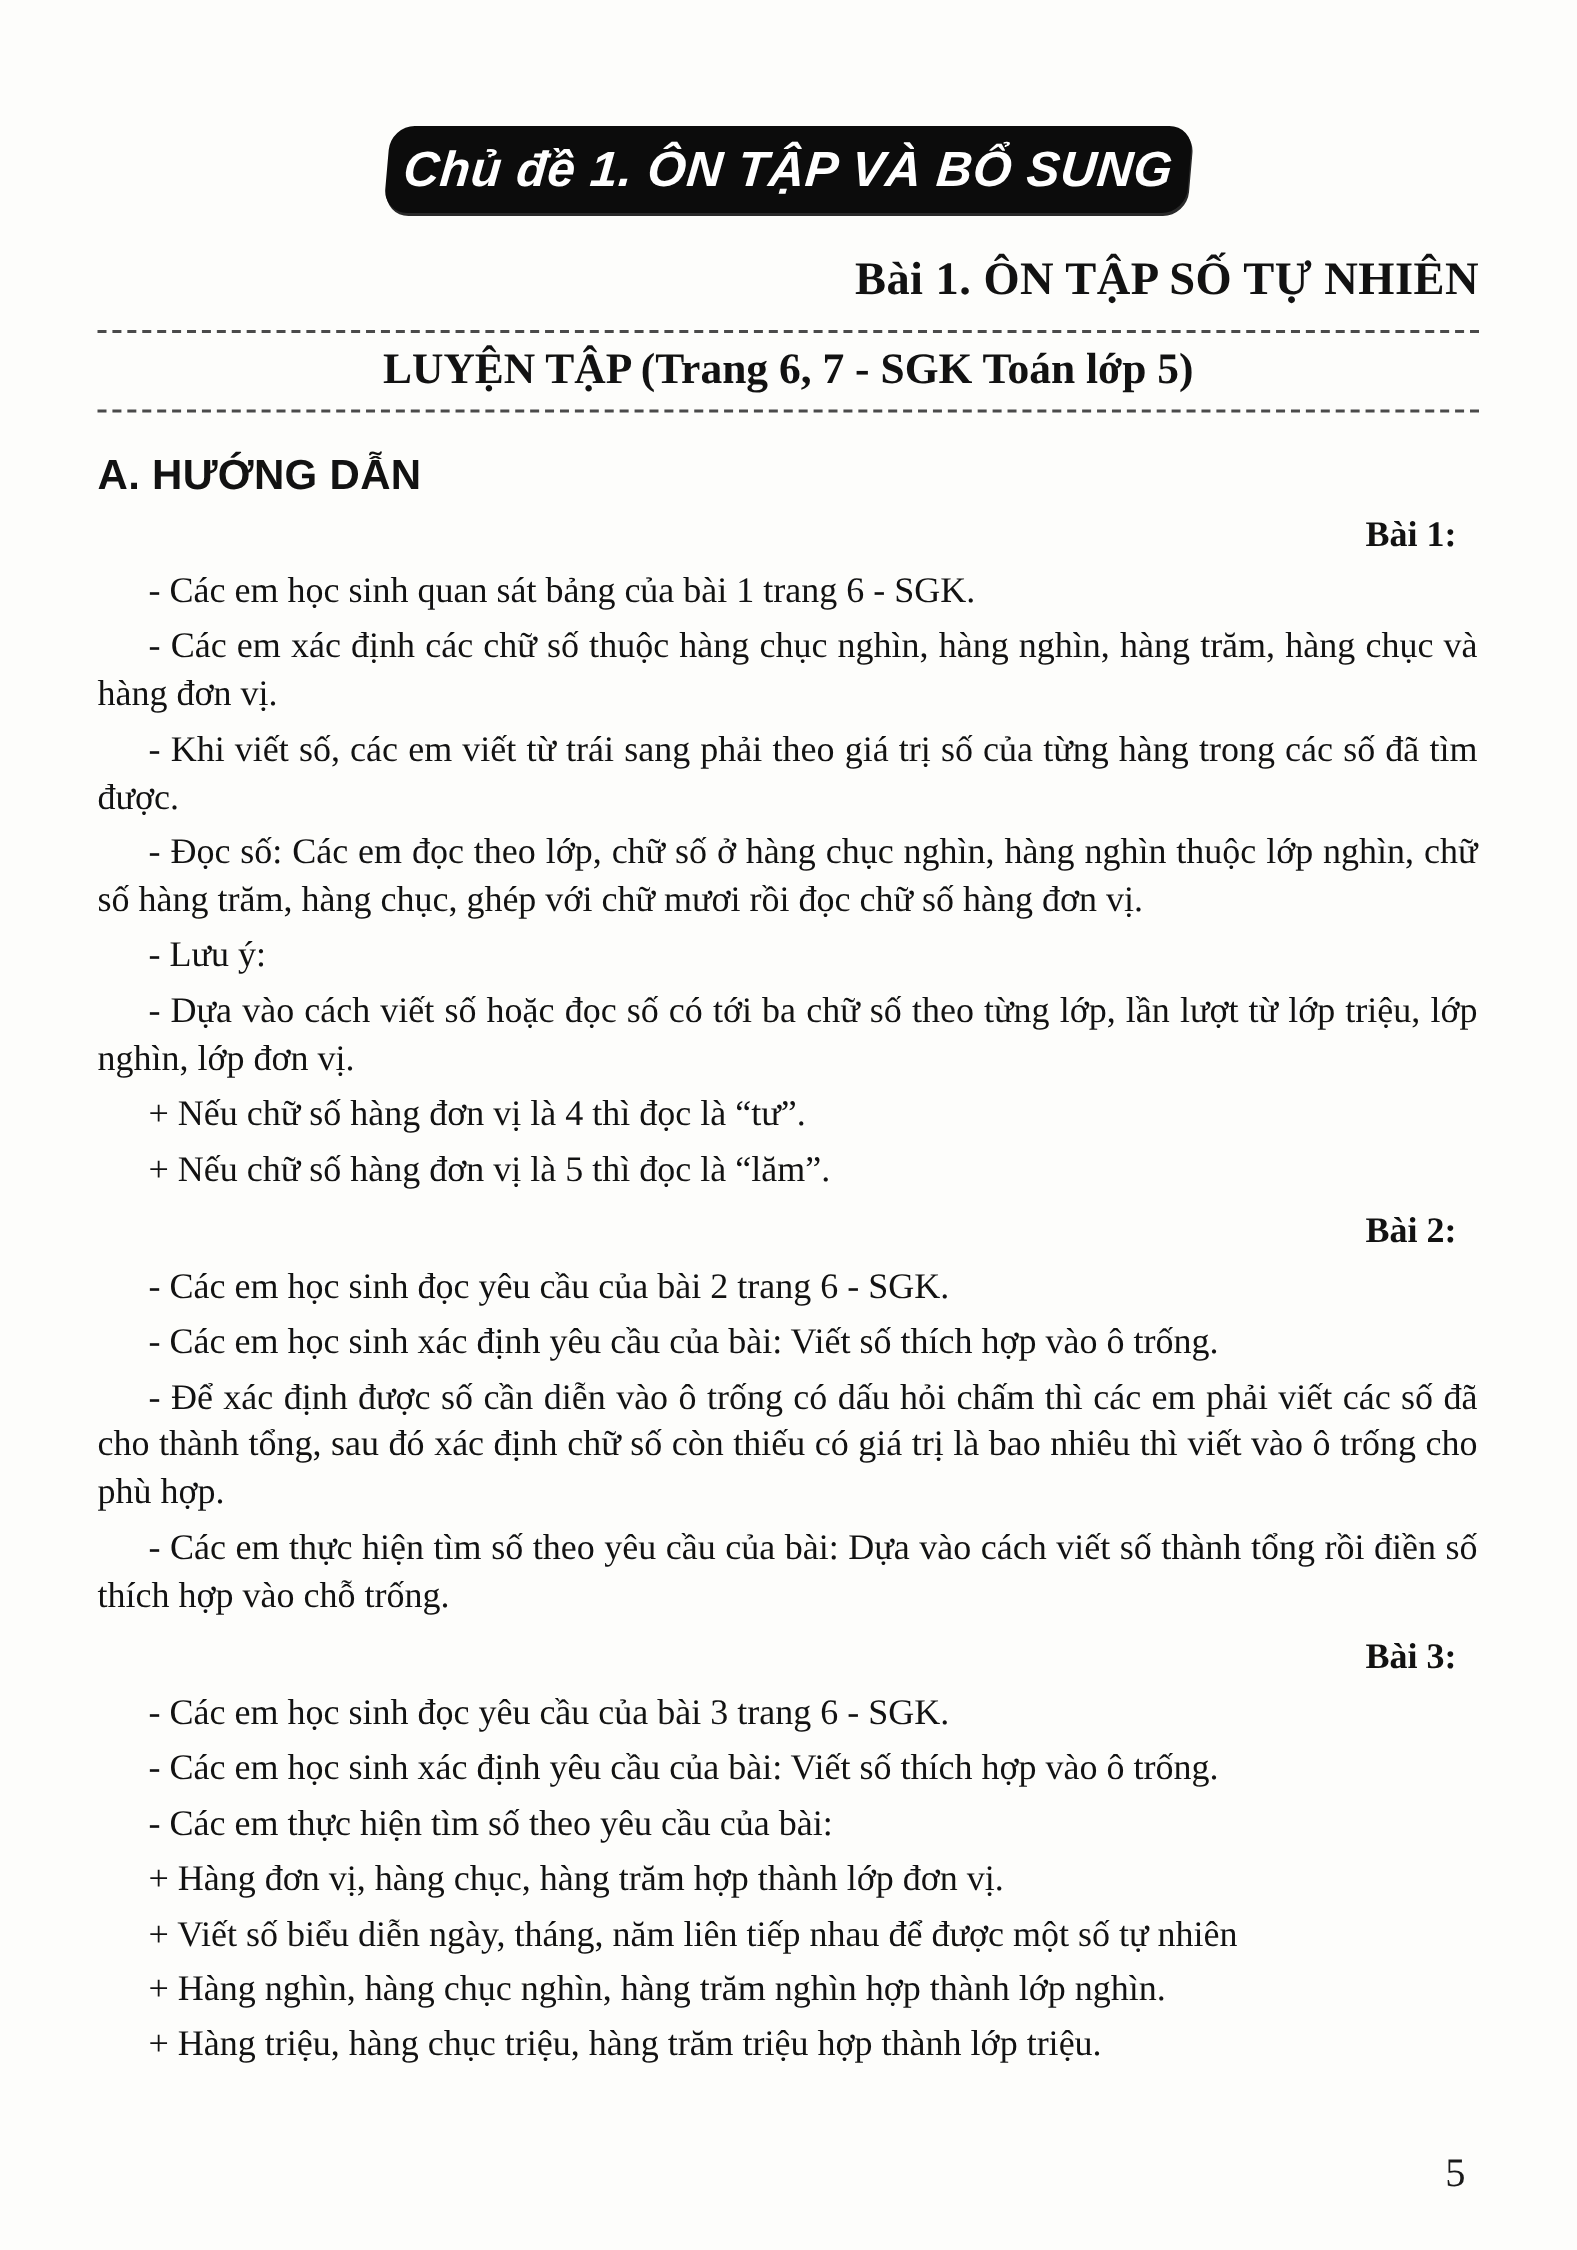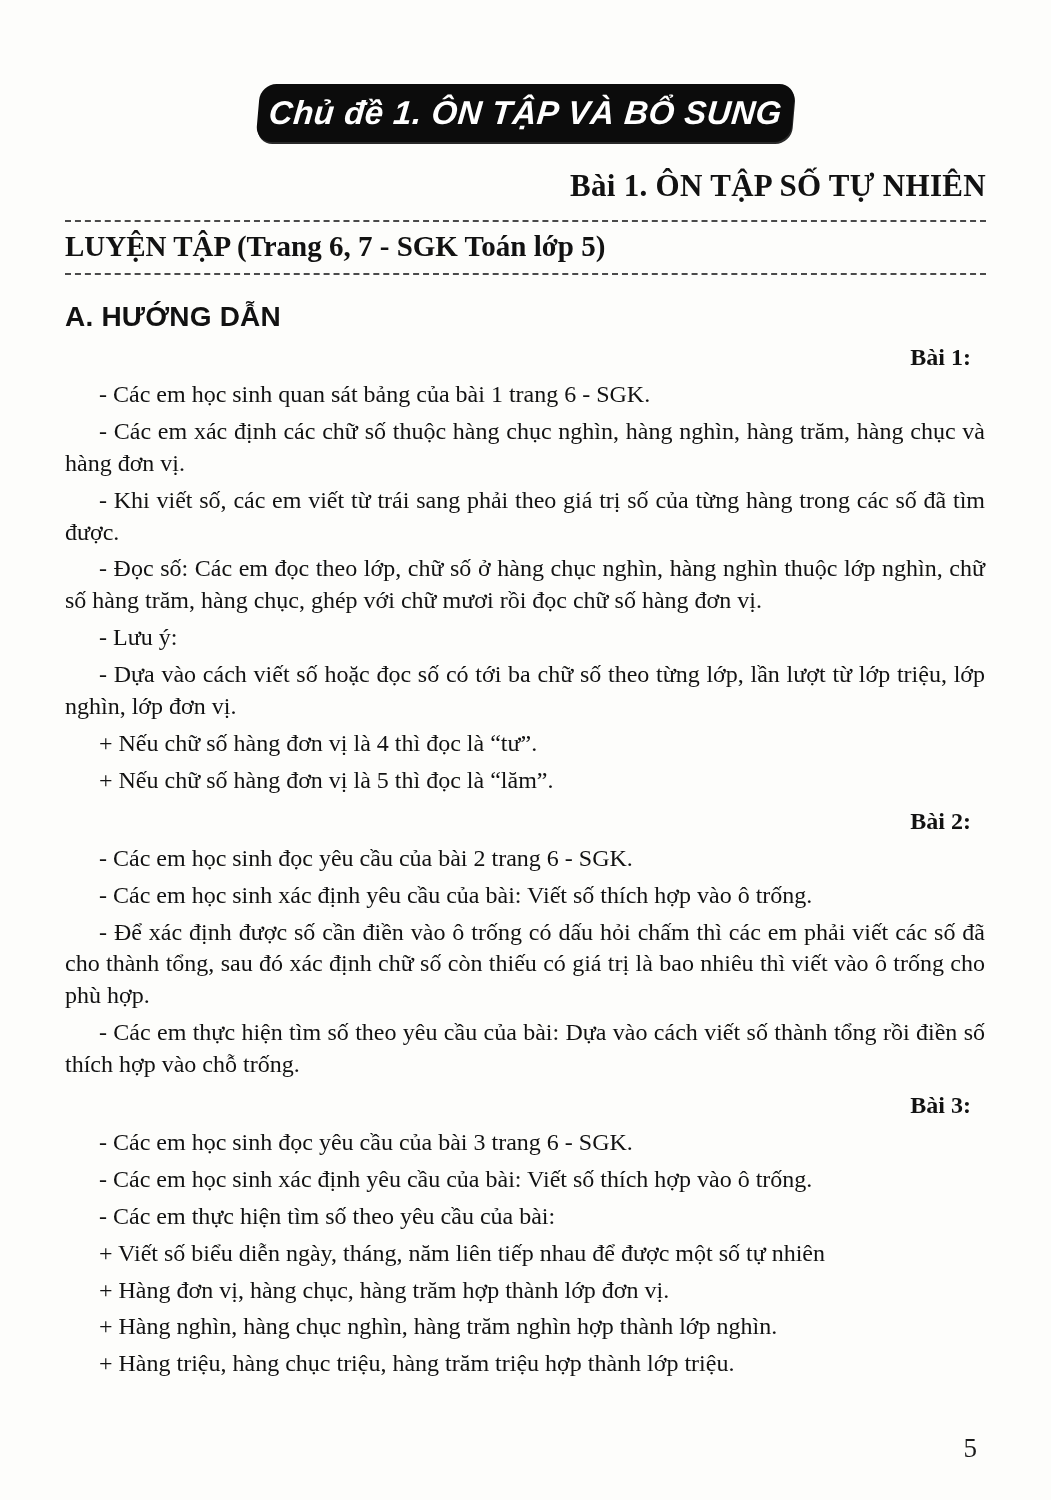--- a/index.html
+++ b/index.html
@@ -45,21 +45,21 @@
   }
   .dashed-rule {
     margin: 16px 65px 0;
     border: 0;
     border-top: 2px dashed #4a4a4a;
     height: 0;
   }
   .dashed-rule.second { margin-top: 10px; }
   .practice-heading {
     margin: 8px 65px 0;
-    text-align: left;
+    text-align: center;
     font-weight: bold;
     font-size: 29px;
   }
   .section-heading {
     margin: 26px 66px 0 65px;
     font-family: "Liberation Sans", "DejaVu Sans", sans-serif;
     font-weight: bold;
     font-size: 28px;
     letter-spacing: 0.2px;
   }
@@ -110,27 +110,27 @@
       <p class="para">- Các em xác định các chữ số thuộc hàng chục nghìn, hàng nghìn, hàng trăm, hàng chục và hàng đơn vị.</p>
       <p class="para">- Khi viết số, các em viết từ trái sang phải theo giá trị số của từng hàng trong các số đã tìm được.</p>
       <p class="para">- Đọc số: Các em đọc theo lớp, chữ số ở hàng chục nghìn, hàng nghìn thuộc lớp nghìn, chữ số hàng trăm, hàng chục, ghép với chữ mươi rồi đọc chữ số hàng đơn vị.</p>
       <p class="para">- Lưu ý:</p>
       <p class="para">- Dựa vào cách viết số hoặc đọc số có tới ba chữ số theo từng lớp, lần lượt từ lớp triệu, lớp nghìn, lớp đơn vị.</p>
       <p class="para">+ Nếu chữ số hàng đơn vị là 4 thì đọc là “tư”.</p>
       <p class="para">+ Nếu chữ số hàng đơn vị là 5 thì đọc là “lăm”.</p>
       <p class="bai-heading">Bài 2:</p>
       <p class="para">- Các em học sinh đọc yêu cầu của bài 2 trang 6 - SGK.</p>
       <p class="para">- Các em học sinh xác định yêu cầu của bài: Viết số thích hợp vào ô trống.</p>
-      <p class="para">- Để xác định được số cần điền vào ô trống có dấu hỏi chấm thì các em phải viết các số đã cho thành tổng, sau đó xác định chữ số còn thiếu có giá trị là bao nhiêu thì viết vào ô trống cho phù hợp.</p>
+      <p class="para">- Để xác định được số cần diễn vào ô trống có dấu hỏi chấm thì các em phải viết các số đã cho thành tổng, sau đó xác định chữ số còn thiếu có giá trị là bao nhiêu thì viết vào ô trống cho phù hợp.</p>
       <p class="para">- Các em thực hiện tìm số theo yêu cầu của bài: Dựa vào cách viết số thành tổng rồi điền số thích hợp vào chỗ trống.</p>
       <p class="bai-heading">Bài 3:</p>
       <p class="para">- Các em học sinh đọc yêu cầu của bài 3 trang 6 - SGK.</p>
       <p class="para">- Các em học sinh xác định yêu cầu của bài: Viết số thích hợp vào ô trống.</p>
       <p class="para">- Các em thực hiện tìm số theo yêu cầu của bài:</p>
+      <p class="para">+ Hàng đơn vị, hàng chục, hàng trăm hợp thành lớp đơn vị.</p>
       <p class="para">+ Viết số biểu diễn ngày, tháng, năm liên tiếp nhau để được một số tự nhiên</p>
-      <p class="para">+ Hàng đơn vị, hàng chục, hàng trăm hợp thành lớp đơn vị.</p>
       <p class="para">+ Hàng nghìn, hàng chục nghìn, hàng trăm nghìn hợp thành lớp nghìn.</p>
       <p class="para">+ Hàng triệu, hàng chục triệu, hàng trăm triệu hợp thành lớp triệu.</p>
     </div>
 
   <div class="page-number">5</div>
 
 </div>
 
 </body></html>

